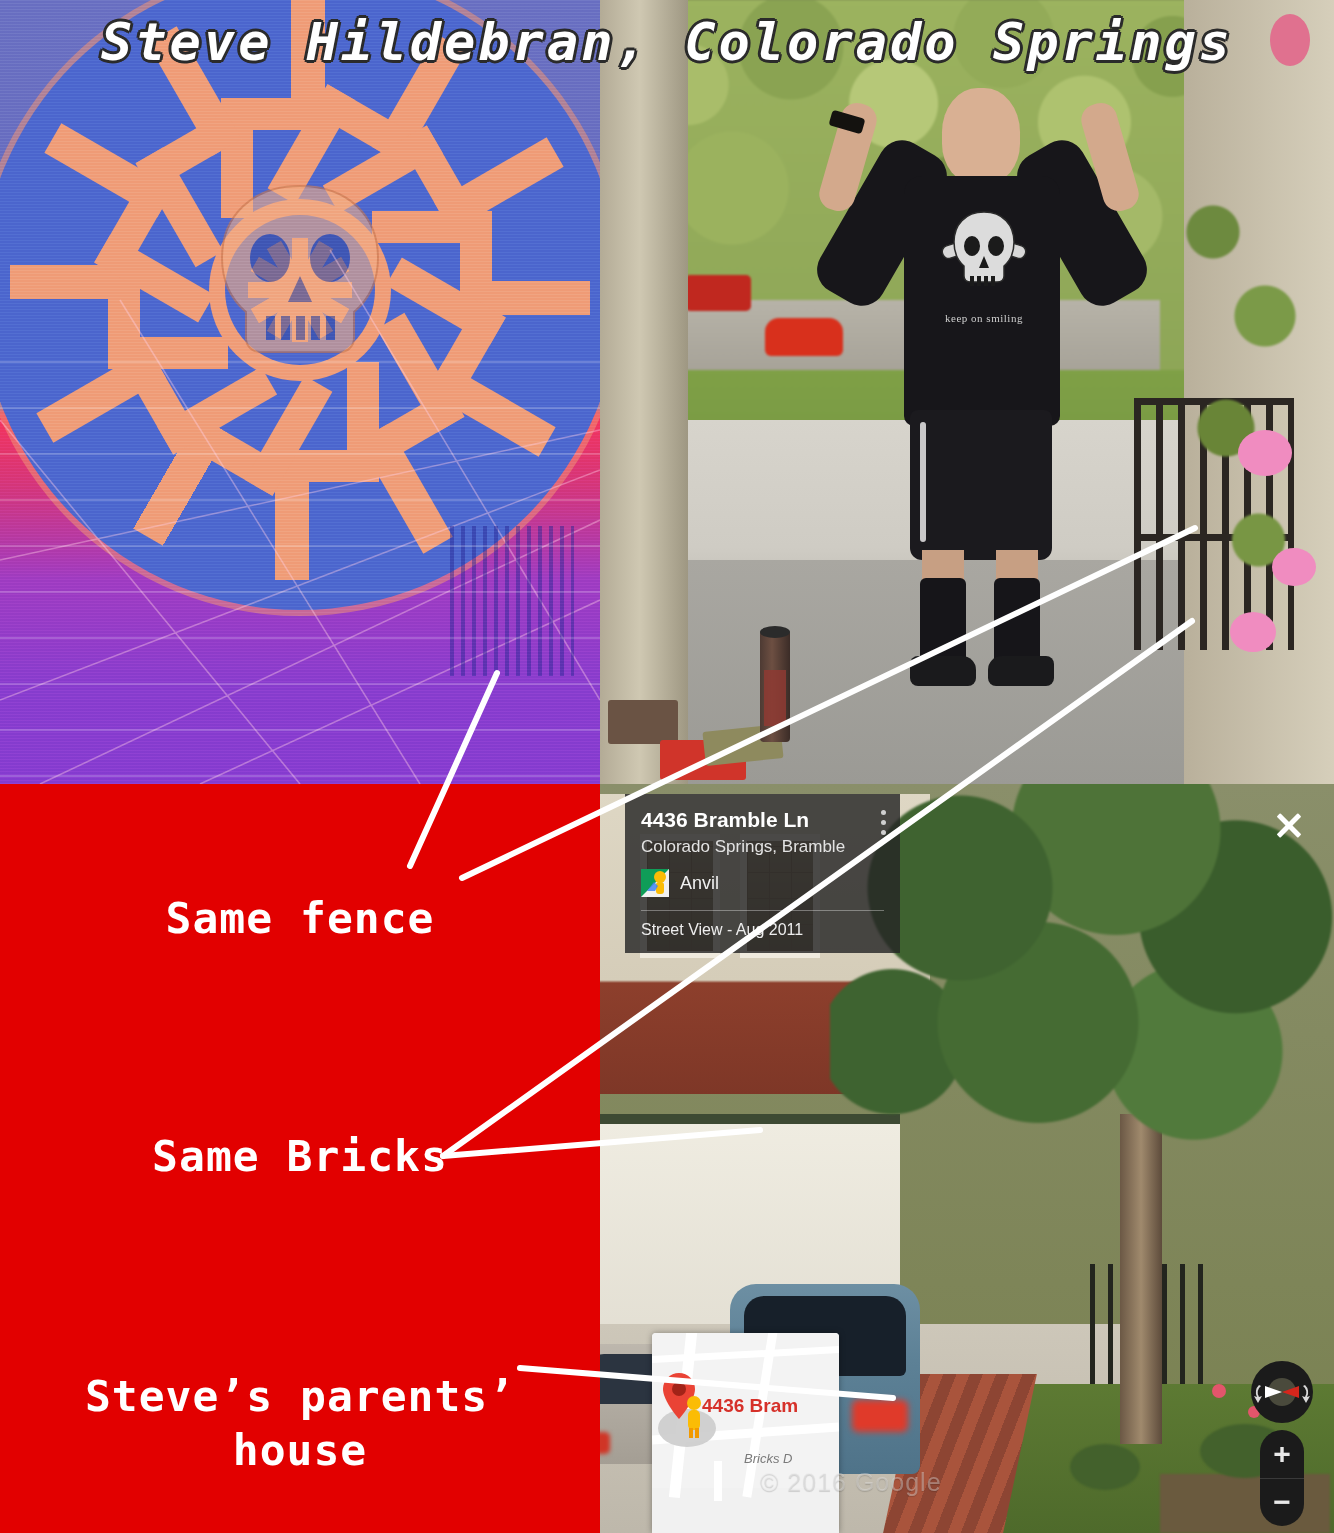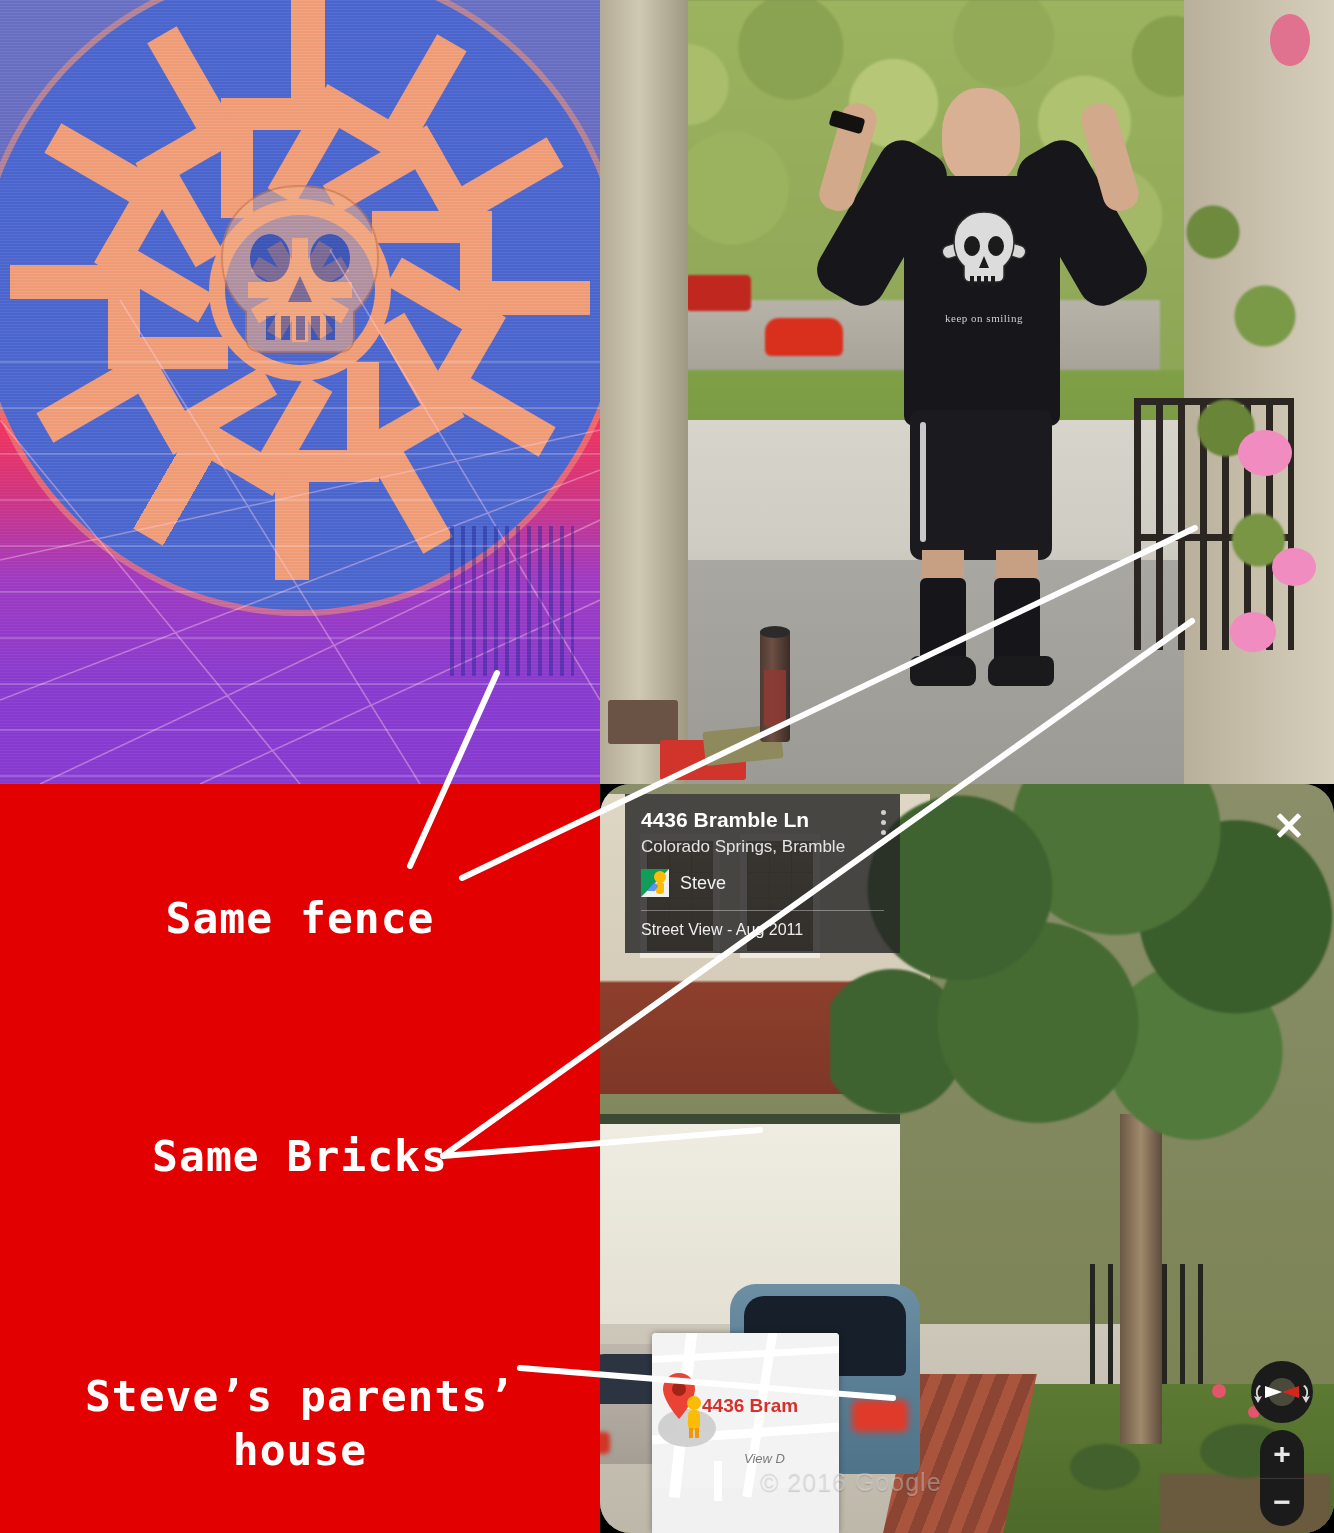--- a/index.html
+++ b/index.html
@@ -199,21 +199,21 @@
     letter-spacing:1px;
     line-height:1.25;
   }
   #ann-fence{top:108px;}
   #ann-bricks{top:346px;}
   #ann-house{top:586px;}
 
   
   #panel-sv{
     position:absolute;left:600px;top:784px;width:734px;height:749px;
-    overflow:hidden;background:#6b7b46;border-radius:31px;
+    overflow:hidden;background:#6b7b46;
   }
   .sv-sky{position:absolute;inset:0;background:linear-gradient(180deg,#8a8f6a,#78804f);}
   .sv-house{
     position:absolute;left:0;top:10px;width:330px;height:300px;
     background:linear-gradient(180deg,#ded7c4 0%,#d5cdb9 62%,#8d3f2c 63%,#7e3727 100%);
   }
   .sv-win{position:absolute;background:#cfc9b3;border:7px solid #efeade;}
   .sv-winpane{position:absolute;inset:0;background:
       repeating-linear-gradient(90deg,#6e5a42 0 1px,rgba(0,0,0,0) 1px 22px),
       repeating-linear-gradient(0deg,#6e5a42 0 1px,rgba(0,0,0,0) 1px 26px),
@@ -606,21 +606,21 @@
         <span class="sv-logo">
           <svg viewBox="0 0 28 28" width="28" height="28">
             <rect x="0" y="0" width="28" height="28" fill="#ffffff"></rect>
             <path d="M0 0 H28 V28 H0 Z" fill="#0f9d58"></path>
             <path d="M0 28 L28 0 V28 Z" fill="#f1f1f1"></path>
             <circle cx="19" cy="8" r="6" fill="#fbbc05"></circle>
             <rect x="15" y="13" width="8" height="12" rx="3" fill="#fbbc05"></rect>
             <path d="M6 22 l7-9 4 4 -3 5 z" fill="#4285f4" opacity="0.85"></path>
           </svg>
         </span>
-        <span class="sv-card-provider-name">Steve</span>
+        <span class="sv-card-provider-name">Anvil</span>
       </div>
       <div class="sv-card-rule"></div>
       <div class="sv-card-date">Street View - Aug 2011</div>
     </div>
 
     <div class="sv-close"></div>
 
     <div class="sv-minimap">
       <div class="mm-road-soft" style="left:0;top:0;width:187px;height:155px;background:#f3f3f3;"></div>
       <div class="mm-road" style="left:26px;top:-10px;width:11px;height:175px;transform:rotate(6deg);"></div>
@@ -633,21 +633,21 @@
         <path d="M17 0C8 0 1 7 1 16c0 12 16 30 16 30s16-18 16-30C33 7 26 0 17 0z" fill="#ea4335"></path>
         <circle cx="17" cy="16" r="7" fill="#a32318"></circle>
       </svg>
       <svg class="mm-pegman" viewBox="0 0 18 46">
         <circle cx="9" cy="8" r="7" fill="#fbbc05"></circle>
         <rect x="3" y="15" width="12" height="20" rx="5" fill="#fbbc05"></rect>
         <rect x="4" y="33" width="4" height="10" fill="#f29900"></rect>
         <rect x="10" y="33" width="4" height="10" fill="#f29900"></rect>
       </svg>
       <div class="mm-label">4436 Bram</div>
-      <div class="mm-street">View D</div>
+      <div class="mm-street">Bricks D</div>
     </div>
 
     <div class="sv-attrib">© 2016 Google</div>
 
     <div class="sv-compass">
       <svg viewBox="0 0 62 62" width="62" height="62">
         <circle cx="31" cy="31" r="14" fill="#4a4a3c"></circle>
         <path d="M8 24 a10 10 0 0 0 -2 12 l-3 -1 4 7 4 -7 -3 1 a8 8 0 0 1 2 -11z" fill="#d9d9d9"></path>
         <path d="M54 24 a10 10 0 0 1 2 12 l3 -1 -4 7 -4 -7 3 1 a8 8 0 0 0 -2 -11z" fill="#d9d9d9"></path>
         <path d="M31 31 L14 25 L14 37 Z" fill="#ffffff"></path>
@@ -668,13 +668,14 @@
       <line x1="462" y1="878" x2="1195" y2="528"></line>
 
       <line x1="443" y1="1156" x2="1192" y2="621"></line>
 
       <line x1="443" y1="1156" x2="760" y2="1130"></line>
 
       <line x1="520" y1="1368" x2="893" y2="1398"></line>
     </g>
   </svg>
 
+  <div id="title">Steve Hildebran, Colorado Springs</div>
 </div>
 
 </body></html>

